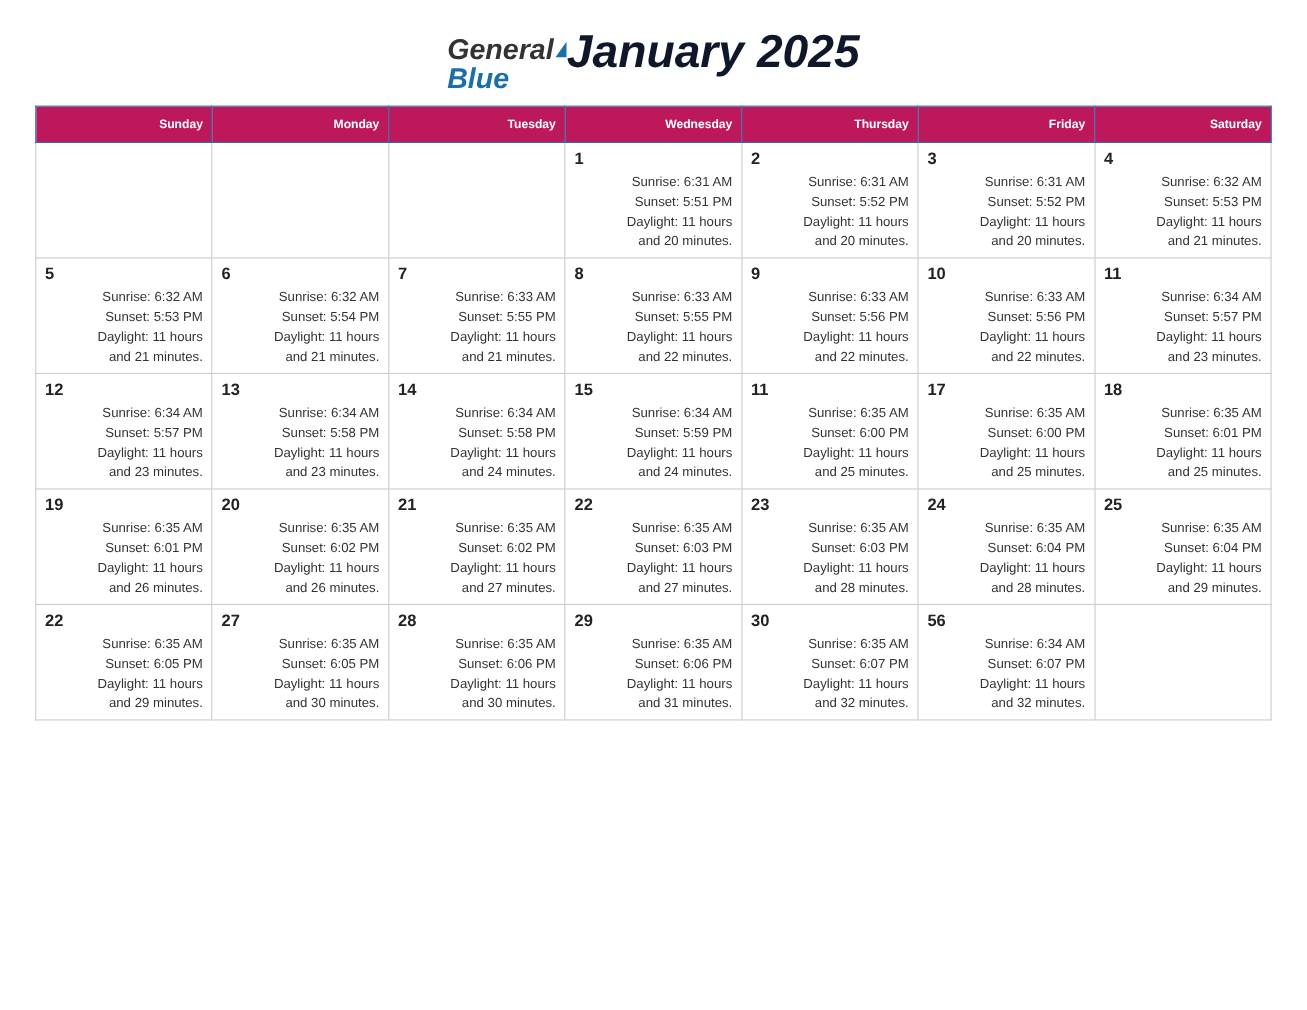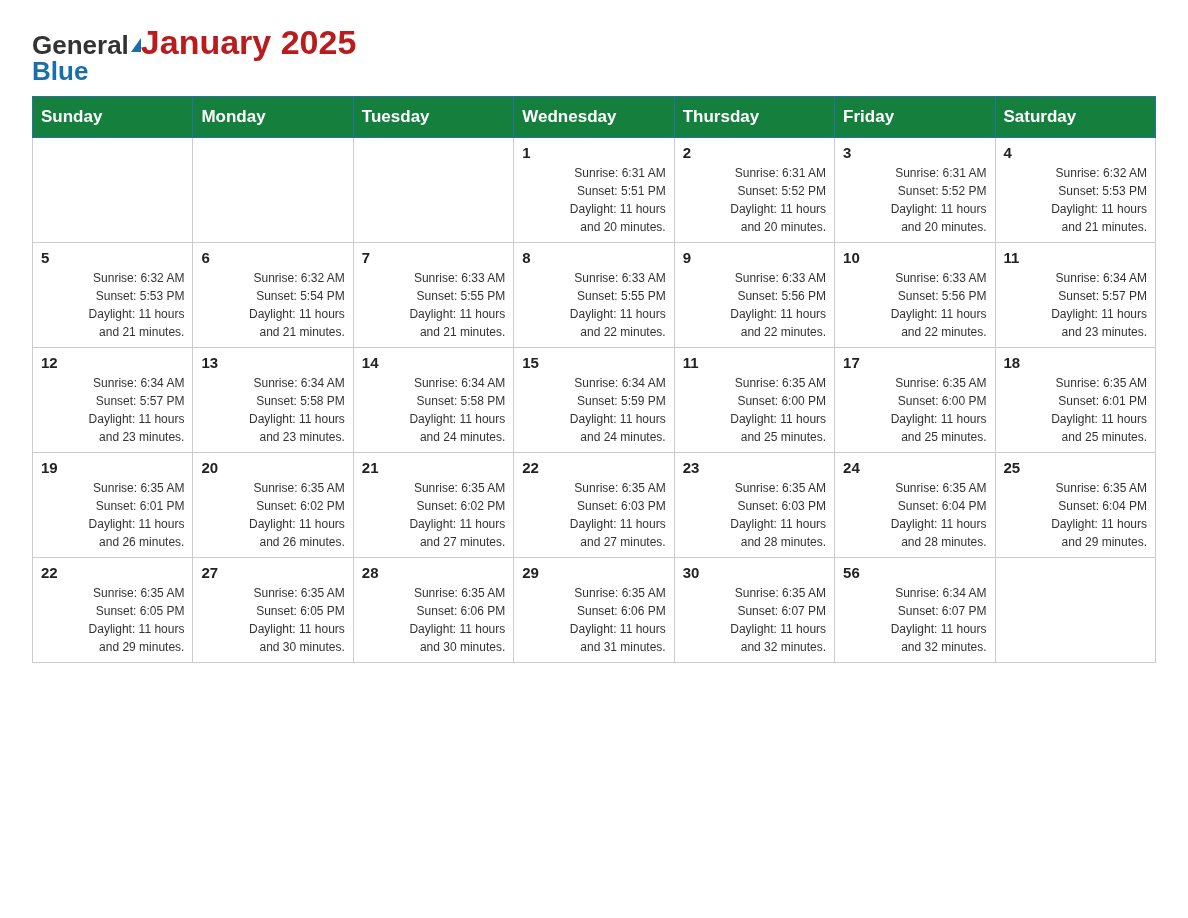--- a/index.html
+++ b/index.html
@@ -6,23 +6,24 @@
     body {
       font-family: Arial, Helvetica, sans-serif;
       background: #fff;
       color: #333;
       padding: 24px 32px;
       width: 1188px;
       min-height: 918px;
     }
     .header-area {
       display: flex;
-      justify-content: flex-start;
+      justify-content: center;
       align-items: flex-start;
       margin-bottom: 8px;
+      font-style: italic;
     }
     .logo {
       display: flex;
       flex-direction: column;
       align-items: flex-start;
       margin-top: 8px;
     }
     .logo-text-general {
       font-size: 26px;
       font-weight: bold;
@@ -41,43 +42,43 @@
       height: 0;
       border-left: 10px solid transparent;
       border-bottom: 14px solid #1a6fa8;
       margin-left: 2px;
       vertical-align: middle;
     }
     .title-area {
       text-align: right;
     }
     .month-year-title {
-      font-size: 34px;
-      font-weight: bold;
-      color: #b91c1c;
+      font-size: 42px;
+      font-weight: bold;
+      color: #0f172a;
       line-height: 1.1;
     }
     .location-subtitle {
       font-size: 20px;
       color: #444;
       margin-top: 4px;
     }
     .calendar-table {
       width: 100%;
       border-collapse: collapse;
       margin-top: 12px;
       border: 1px solid #2a6fa8;
     }
     .calendar-table th {
-      background-color: #15803d;
+      background-color: #be185d;
       color: #fff;
-      font-size: 17px;
+      font-size: 11px;
       font-weight: bold;
       padding: 10px 8px;
-      text-align: left;
+      text-align: right;
       border: 1px solid #2a6fa8;
     }
     .calendar-table td {
       vertical-align: top;
       padding: 6px 8px;
       border: 1px solid #ccc;
       width: calc(100% / 7);
       min-height: 100px;
       font-size: 13px;
     }

